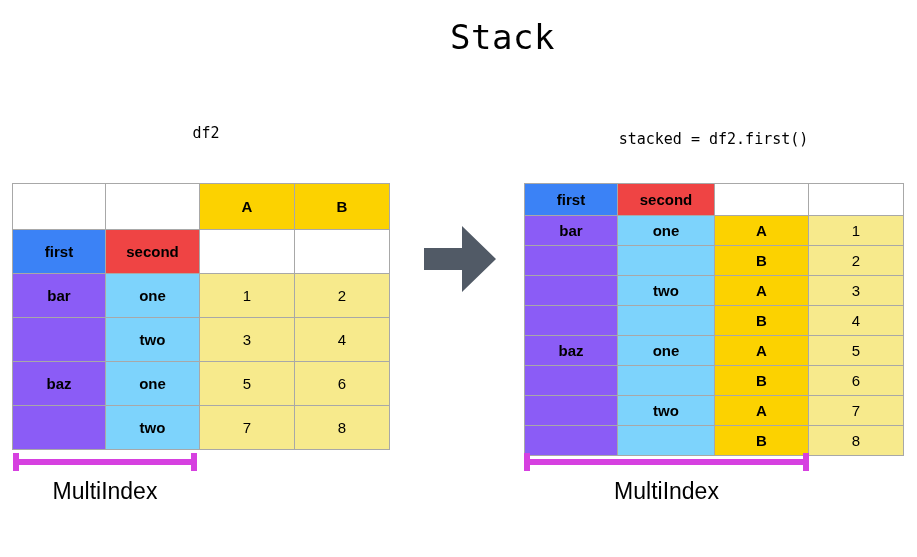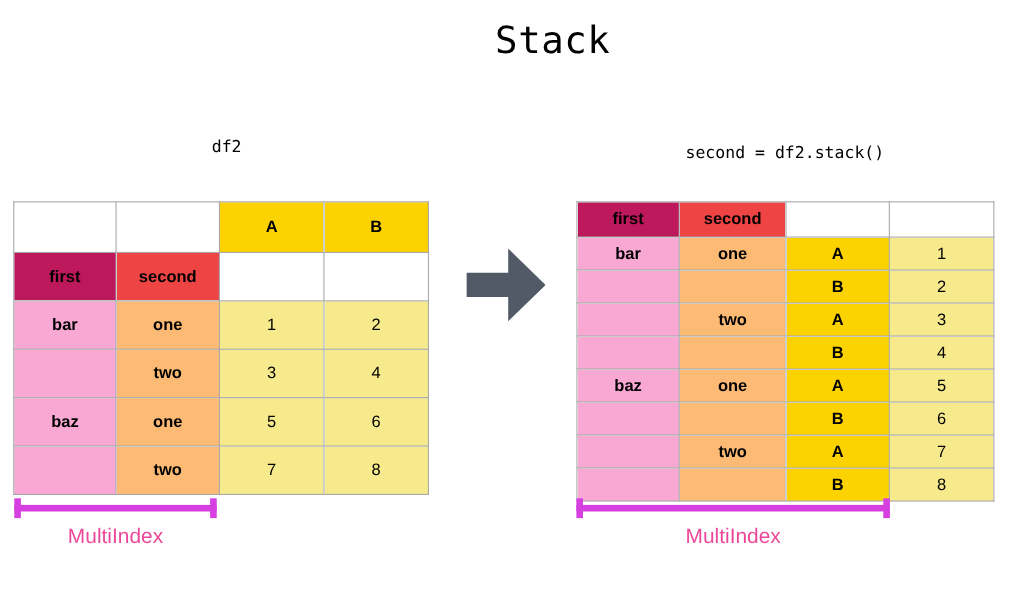--- a/index.html
+++ b/index.html
@@ -54,24 +54,24 @@
     text-align: center;
     vertical-align: middle;
     padding: 0;
     font-size: 15px;
     color: #000000;
     overflow: hidden;
   }
 
   
   .c-white   { background: #ffffff; }
-  .c-green   { background: #be185d; font-weight: bold; }
+  .c-green   { background: #3b82f6; font-weight: bold; }
   .c-lgreen  { background: #ef4444; font-weight: bold; }
-  .c-blue    { background: #f9a8d4; font-weight: bold; }
-  .c-lblue   { background: #fdba74; font-weight: bold; }
+  .c-blue    { background: #8b5cf6; font-weight: bold; }
+  .c-lblue   { background: #7dd3fc; font-weight: bold; }
   .c-gold    { background: #fcd200; font-weight: bold; }
   .c-lyellow { background: #f7ea8c; font-weight: normal; color: #3a3a30; }
 
   
   #table-left { left: 12px; top: 183px; width: 377px; }
   #table-left col.idx1 { width: 93px; }
   #table-left col.idx2 { width: 94px; }
   #table-left col.val  { width: 95px; }
   #table-left tr.r-head td { height: 45px; }
   #table-left tr.r-name td { height: 43px; }
@@ -116,23 +116,23 @@
   }
   .bracket .cap.left  { left: 0; }
   .bracket .cap.right { right: 0; }
 
   #bracket-left  { left: 13px;  top: 453px; width: 184px; }
   #bracket-right { left: 524px; top: 453px; width: 285px; }
 
   .mi-label {
     position: absolute;
     font-family: "Liberation Sans", sans-serif;
-    font-size: 19px;
+    font-size: 23px;
     font-weight: 300;
-    color: #ec4899;
+    color: #000000;
     white-space: nowrap;
     text-align: center;
   }
   #milabel-left  { top: 478px; left: 13px;  width: 184px; }
   #milabel-right { top: 478px; left: 524px; width: 285px; }
 </style>
 </head>
 <body>
 
 <div id="slide-title">Stack</div>
@@ -193,21 +193,21 @@
   <div class="cap right"></div>
 </div>
 <div class="mi-label" id="milabel-left">MultiIndex</div>
 
 <div id="arrow">
   <svg width="72" height="66" viewBox="0 0 72 66" xmlns="http://www.w3.org/2000/svg">
     <polygon points="0,22 38,22 38,0 72,33 38,66 38,44 0,44" fill="#515a66"></polygon>
   </svg>
 </div>
 
-<div class="caption" id="caption-right">second = df2.stack()</div>
+<div class="caption" id="caption-right">stacked = df2.first()</div>
 
 <table class="grid" id="table-right">
   <colgroup>
     <col class="idx1">
       <col class="idx2">
       <col class="lbl">
       <col class="val">
   </colgroup>
   <tbody>
     <tr class="r-head">

